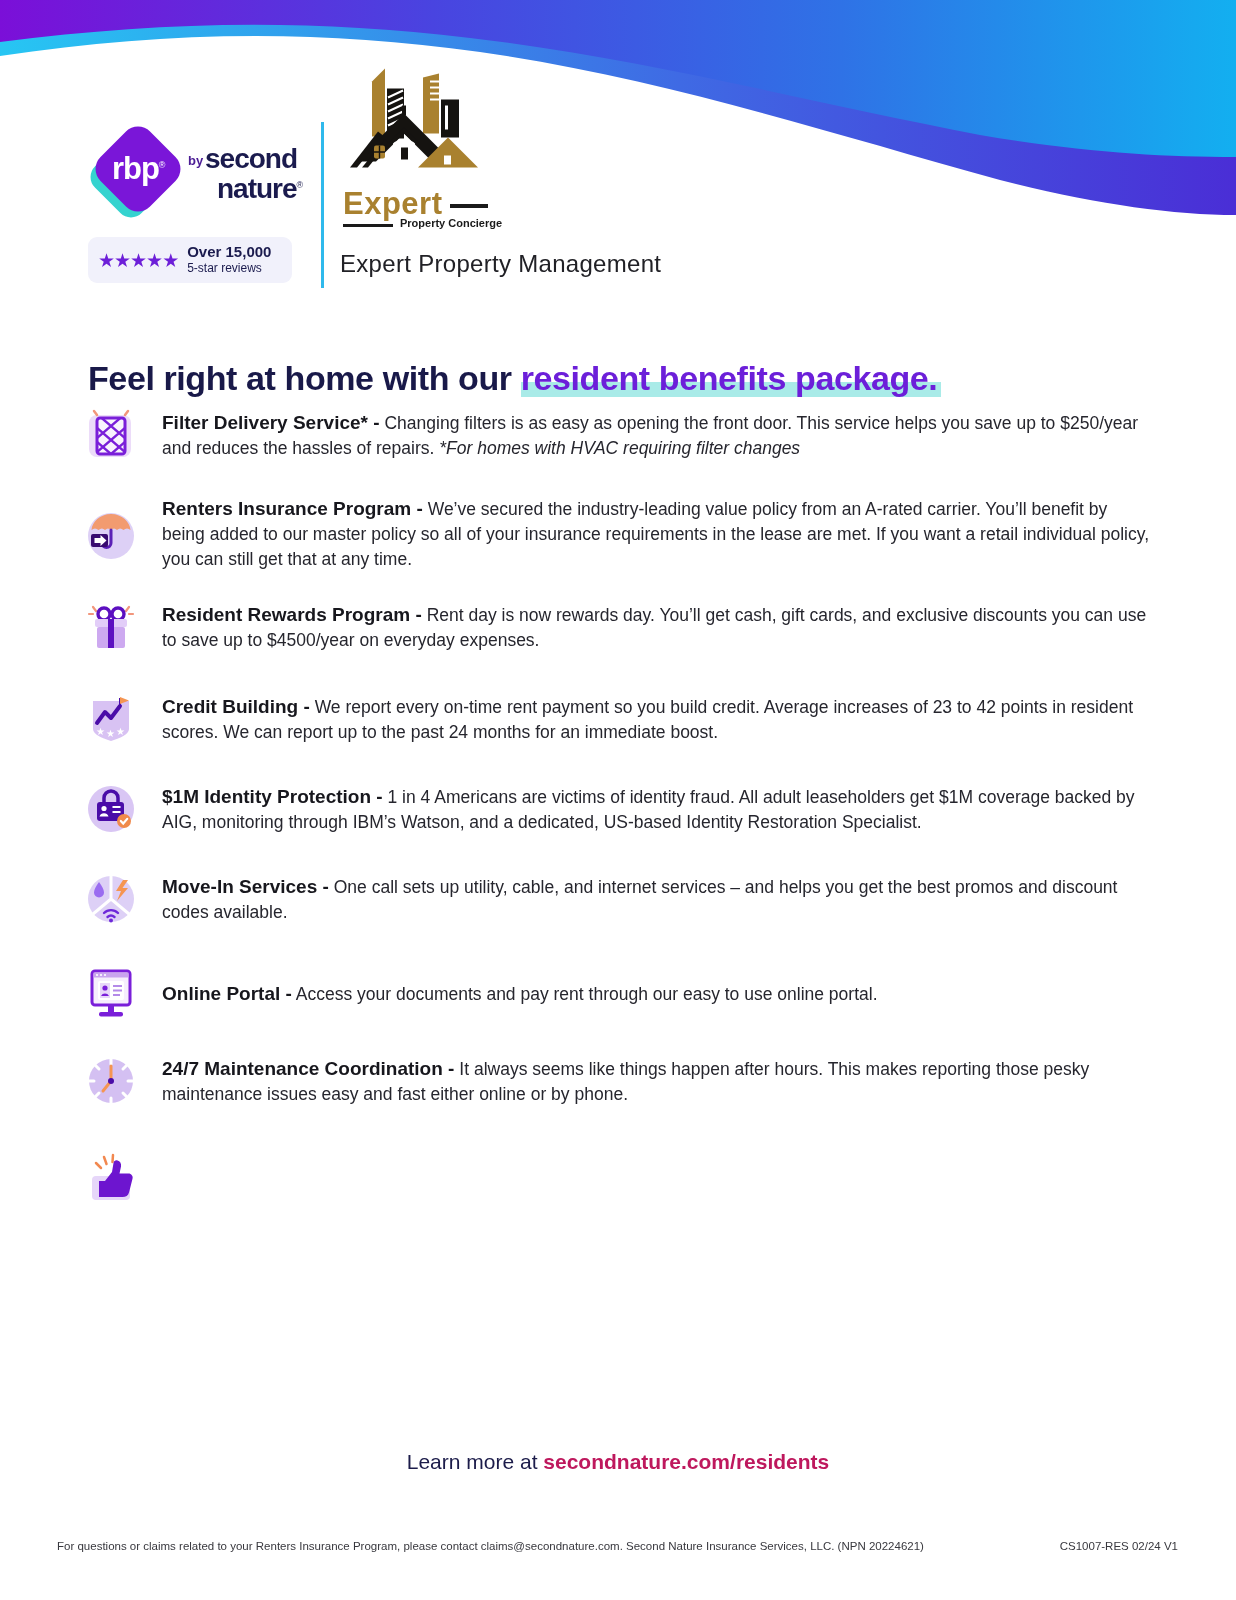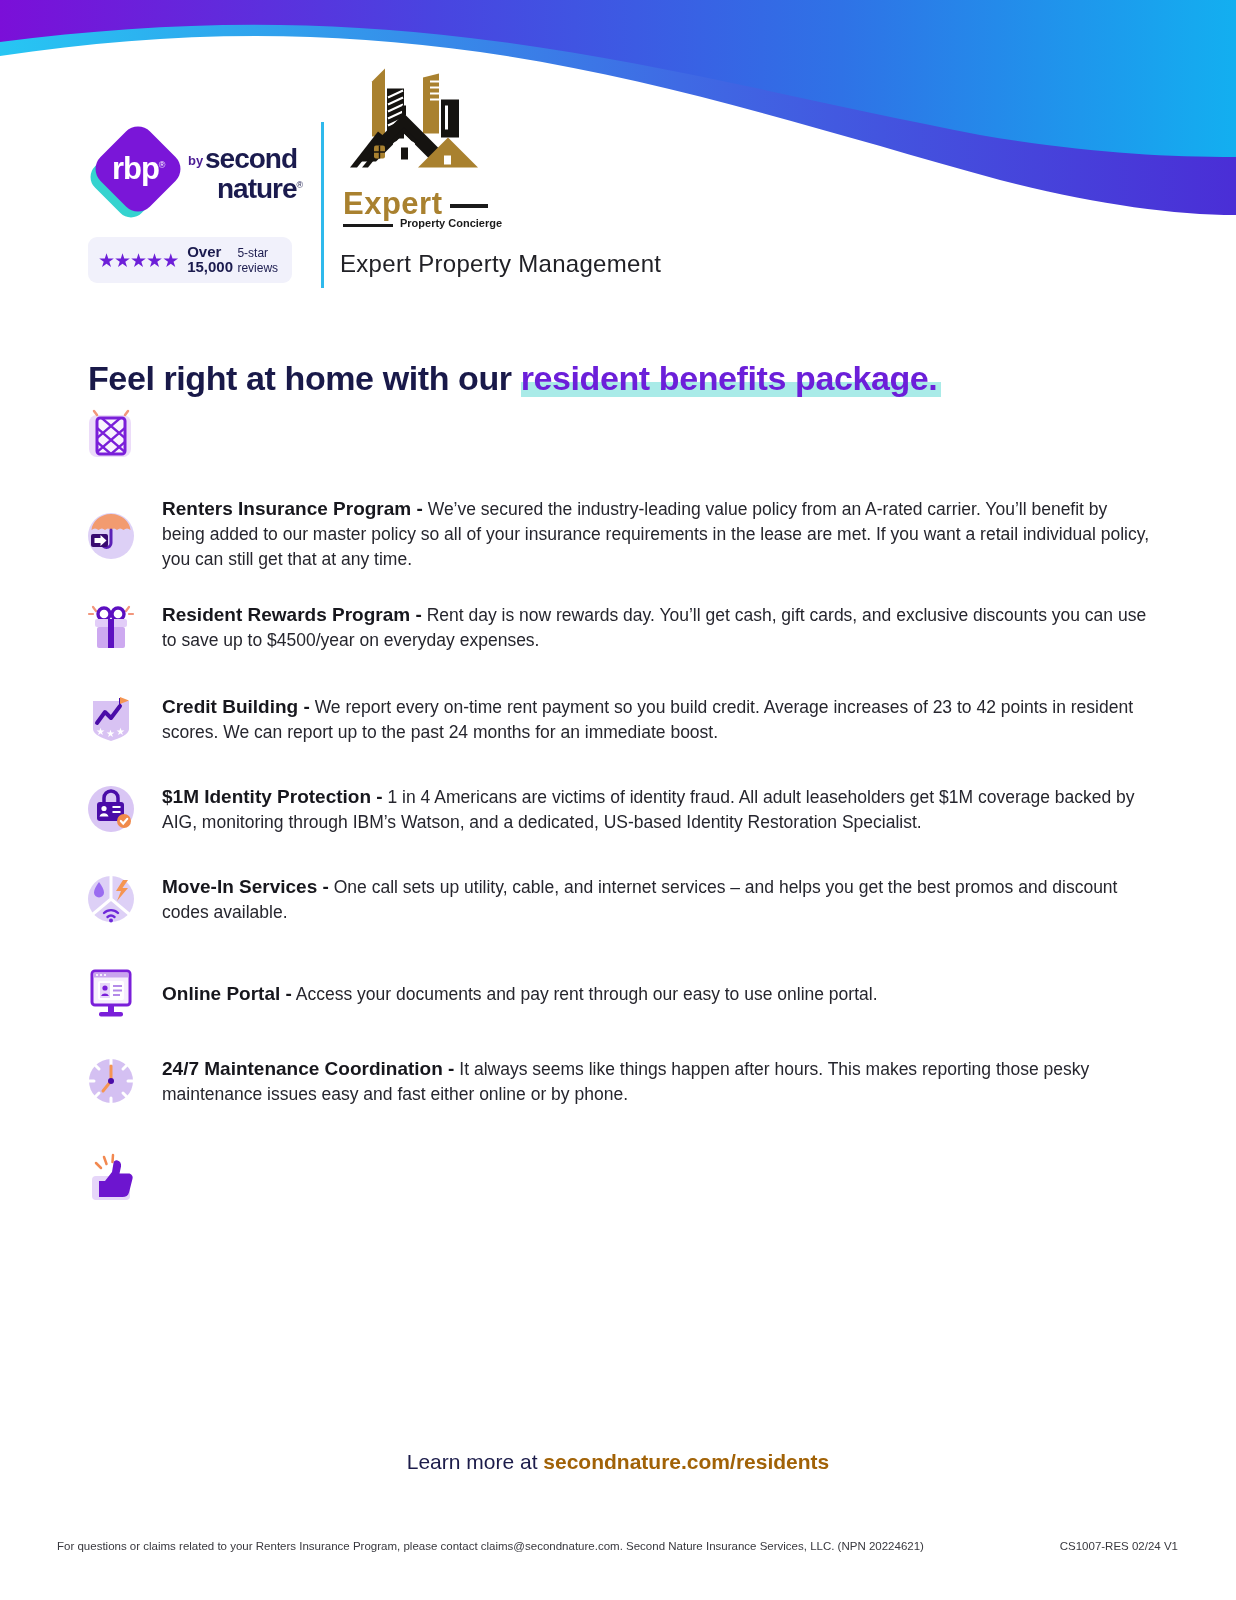--- a/index.html
+++ b/index.html
@@ -17,21 +17,21 @@
     display:flex;align-items:center;justify-content:center;}
   .rbp-purple .inner{transform:rotate(-45deg);color:#fff;font-weight:800;font-size:31px;letter-spacing:-1px;}
   .rbp-purple sup{font-size:9px;font-weight:400;}
   .byword{position:absolute;left:188px;top:153px;font-size:13px;font-weight:700;color:#4c1d95;}
   .sn-name{position:absolute;left:205px;top:146px;width:110px;text-align:left;color:#1b1b4e;font-weight:800;font-size:28px;line-height:26px;letter-spacing:-1px;}
   .sn-name .l2{margin-left:12px;}
   .sn-name sup{font-size:9px;font-weight:400;}
   .reviews{position:absolute;left:88px;top:237px;width:204px;height:46px;background:#f1f1fb;border-radius:9px;
     display:flex;align-items:center;padding:0 10px;box-sizing:border-box;gap:9px;}
   .stars{color:#6d1fd8;font-size:19px;letter-spacing:-1px;white-space:nowrap;}
-  .rev-text{display:flex;flex-direction:row;line-height:15px;}
+  .rev-text{display:flex;flex-direction:column;line-height:15px;}
   .rev-l1{font-weight:800;font-size:15px;color:#1b1b4e;}
   .rev-l2{font-size:12px;color:#1b1b4e;margin-top:2px;}
   .divider{position:absolute;left:321px;top:122px;width:3px;height:166px;background:#2fb9ec;}
   
   .expert-logo{position:absolute;left:344px;top:60px;width:142px;height:128px;}
   .expert-word{position:absolute;left:343px;top:186px;font-size:31px;font-weight:800;color:#a9812f;letter-spacing:0.5px;}
   .expert-dash1{position:absolute;left:450px;top:204px;width:38px;height:4px;background:#1a1a1a;}
   .expert-dash2{position:absolute;left:343px;top:224px;width:50px;height:3px;background:#1a1a1a;}
   .expert-tag{position:absolute;left:400px;top:217px;font-size:11px;font-weight:700;color:#1a1a1a;}
   .partner-name{position:absolute;left:340px;top:250px;font-size:24px;color:#212126;letter-spacing:0.3px;}
@@ -39,21 +39,21 @@
   .headline{position:absolute;left:88px;top:334px;width:1100px;font-size:34px;line-height:42px;font-weight:800;color:#191949;letter-spacing:-0.4px;}
   .headline .hl{color:#6c1fd9;background:linear-gradient(to bottom,rgba(0,0,0,0) 60%,#a9ebe8 60%);padding-right:4px;}
   
   .benefit{position:absolute;left:84px;width:1075px;display:flex;align-items:center;gap:24px;}
   .bicon{flex:0 0 54px;width:54px;height:54px;}
   .btext{margin:0;width:990px;font-size:17.5px;line-height:25px;color:#26262e;}
   .btitle{font-weight:800;font-size:19px;color:#17171d;}
   .bnote{font-style:italic;}
   
   .learn{position:absolute;left:0;top:1450px;width:1236px;text-align:center;font-size:21px;color:#1c1c4a;}
-  .learn a{color:#a16207;font-weight:800;text-decoration:none;}
+  .learn a{color:#be185d;font-weight:800;text-decoration:none;}
   .fineprint-left{position:absolute;left:57px;top:1540px;font-size:11.5px;color:#38383e;}
   .fineprint-right{position:absolute;right:58px;top:1540px;font-size:11.5px;color:#38383e;}
 </style>
 </head>
 <body>
 
 <svg class="wave" viewBox="0 0 1236 245" preserveAspectRatio="none">
   <defs>
     <linearGradient id="gback" x1="0" y1="0" x2="1" y2="0">
       <stop offset="0" stop-color="#27c6f3"></stop>
@@ -135,20 +135,21 @@
       <clipPath id="fclip">
           <rect x="13" y="10" width="28" height="36" rx="3"></rect>
         </clipPath>
       <rect x="13" y="10" width="28" height="36" rx="3" fill="#f8f2fd"></rect>
       <g clip-path="url(#fclip)" stroke="#7a1fd9" stroke-width="2.4" fill="none">
         <path d="M13 6 L41 30 M13 20 L41 44 M13 34 L41 58 M41 6 L13 30 M41 20 L13 44 M41 34 L13 58"></path>
       </g>
       <rect x="13" y="10" width="28" height="36" rx="3" fill="none" stroke="#7a1fd9" stroke-width="3"></rect>
     </svg>
   </div>
+  <p class="btext"><span class="btitle">Filter Delivery Service* -</span> <span>Changing filters is as easy as opening the front door. This service helps you save up to $250/year and reduces the hassles of repairs.</span> <span class="bnote">*For homes with HVAC requiring filter changes</span></p>
 </div>
 
 <div class="benefit" style="top:496px">
   <div class="bicon">
     <svg viewBox="0 0 54 54" width="54" height="54">
       <circle cx="27" cy="29" r="23" fill="#ddd0f6"></circle>
       <path d="M27 7 C16 7 8 15 7.5 23 Q11 20 14.5 23 Q18 20 21 23 Q24 20 27 23 Q30 20 33 23 Q36 20 39.5 23 Q43 20 46.5 23 C46 15 38 7 27 7 Z" fill="#f29b70"></path>
       <path d="M27 23 V36 a4.5 4.5 0 0 1 -9 0" stroke="#5b21b6" stroke-width="3" fill="none" stroke-linecap="round"></path>
       <rect x="7" y="27" width="17" height="13" rx="2" fill="#380a70"></rect>
       <path d="M10.5 31 h6 v-3 l6 5.5 -6 5.5 v-3 h-6 Z" fill="#ffffff"></path>

